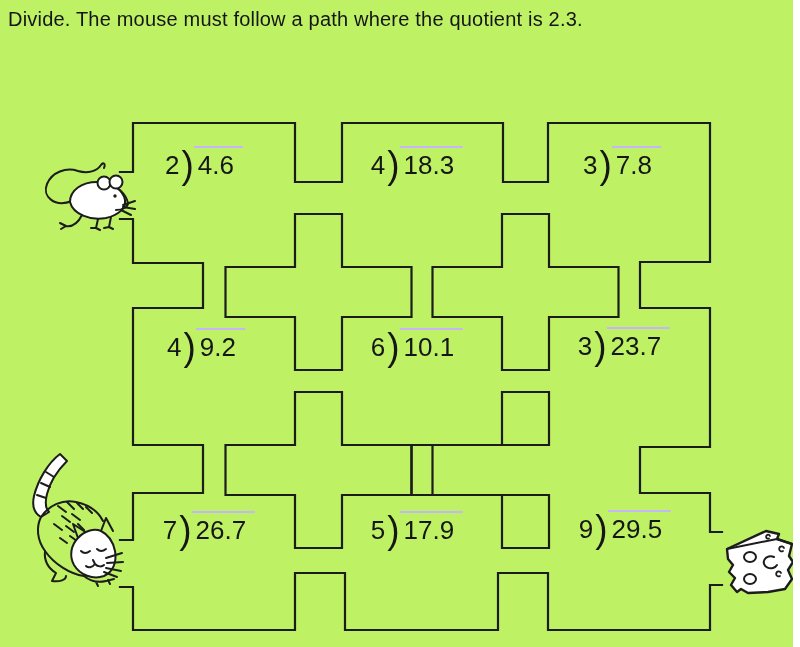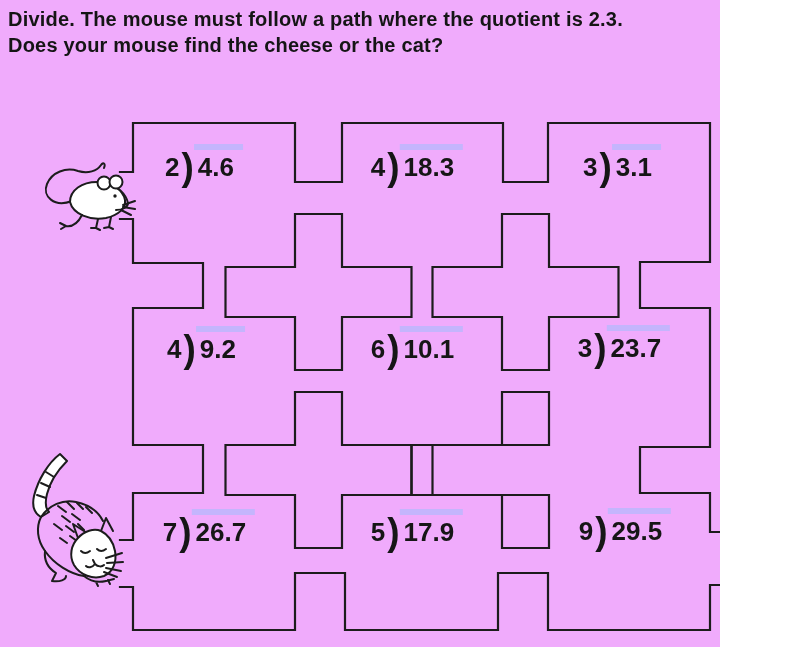--- a/index.html
+++ b/index.html
@@ -1,23 +1,22 @@
 <!DOCTYPE html>
 <html><head>
 <meta charset="utf-8">
 <style>
   html,body{margin:0;padding:0;background:#ffffff;}
   .page{
     position:relative;
-    width:720px;height:647px;
-    background:#f0abfc;
+    width:793px;height:647px;
+    background:#bef264;
     overflow:hidden;
     font-family:"Liberation Sans", sans-serif;
     color:#1c1c1c;
-    font-weight:bold;
   }
   .instructions{
     position:absolute;left:8px;top:6px;
     font-size:20px;line-height:26px;
     letter-spacing:0.2px;
     color:#151515;
   }
   .maze-svg{position:absolute;left:0;top:0;}
   .problem{
     position:absolute;
@@ -32,32 +31,31 @@
   .paren{
     font-size:37px;
     line-height:0.75;
     position:relative;
     top:3px;
     margin-left:2px;
     transform:scaleY(1.05);
   }
   .dividend{
     line-height:1;
-    border-top:6px solid #c4b5fd;
+    border-top:2px solid #c4b5fd;
     padding:4px 9px 0 4px;
   }
 </style>
 </head>
 <body>
 
 <div class="page">
 
   <div class="instructions">
     <div>Divide. The mouse must follow a path where the quotient is 2.3.</div>
-    <div>Does your mouse find the cheese or the cat?</div>
   </div>
 
   <svg class="maze-svg" width="800" height="647" viewBox="0 0 800 647">
     <g fill="none" stroke="#1c1c1c" stroke-width="2.2" stroke-linecap="square" stroke-linejoin="miter">
 
       <path d="
         M133,123 H295 V182 H342 V123 H503 V182 H548 V123 H710
         V262 H640 V308 H710 V447 H640 V493 H710 V532 H722
         M722,585 H710 V630 H548 V573 H498 V630 H345 V573 H295 V630 H133
         V587 H120
@@ -116,21 +114,21 @@
     <span class="dividend">4.6</span>
   </div>
   <div class="problem" style="left:417px;top:162px">
     <span class="divisor">4</span>
     <span class="paren">)</span>
     <span class="dividend">18.3</span>
   </div>
   <div class="problem" style="left:622px;top:162px">
     <span class="divisor">3</span>
     <span class="paren">)</span>
-    <span class="dividend">3.1</span>
+    <span class="dividend">7.8</span>
   </div>
   <div class="problem" style="left:206px;top:344px">
     <span class="divisor">4</span>
     <span class="paren">)</span>
     <span class="dividend">9.2</span>
   </div>
   <div class="problem" style="left:417px;top:344px">
     <span class="divisor">6</span>
     <span class="paren">)</span>
     <span class="dividend">10.1</span>

